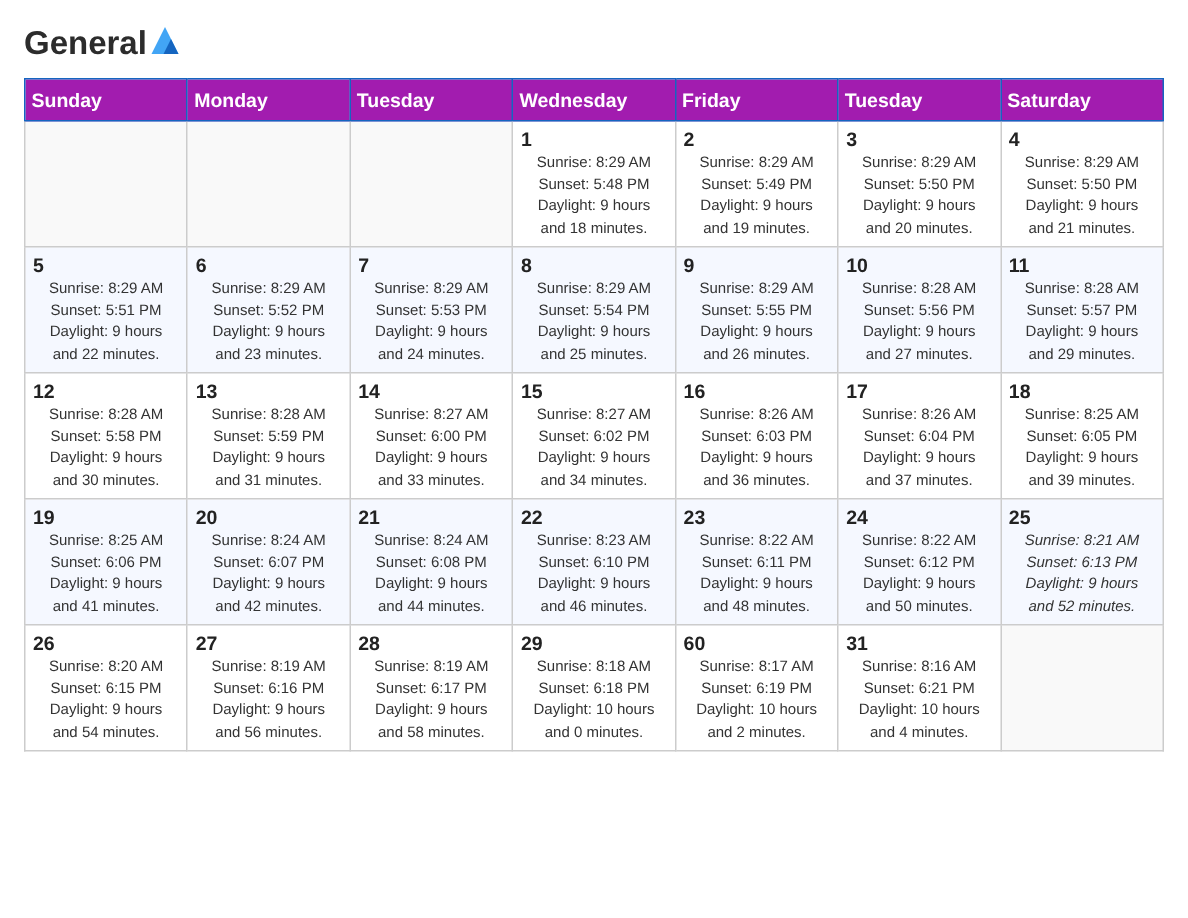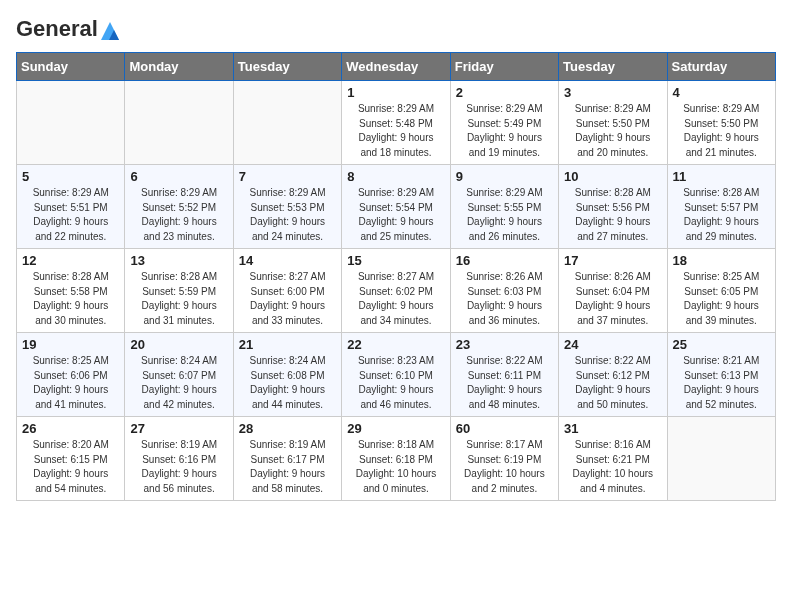--- a/index.html
+++ b/index.html
@@ -16,21 +16,21 @@
       align-items: flex-start;
       margin-bottom: 12px;
     }
     .logo {
       display: flex;
       flex-direction: column;
       align-items: flex-start;
     }
     .logo-text {
       display: flex;
-      align-items: flex-end;
+      align-items: flex-start;
       font-size: 22px;
       font-weight: bold;
       color: #1a1a2e;
     }
     .logo-blue { color: #1565c0; }
     .title-block { text-align: right; }
     .month-title {
       font-size: 32px;
       color: #2c2c2c;
       font-weight: normal;
@@ -38,21 +38,21 @@
     .location {
       font-size: 16px;
       color: #444;
     }
     .calendar {
       width: 100%;
       border-collapse: collapse;
       border: 1px solid #ccc;
     }
     .calendar th {
-      background-color: #737373;
+      background-color: #a21caf;
       color: #fff;
       font-size: 13px;
       padding: 6px 4px;
       text-align: left;
       border: 1px solid #1565c0;
     }
     .calendar td {
       vertical-align: top;
       border: 1px solid #ccc;
       padding: 4px 5px;
@@ -287,21 +287,21 @@
         </td>
         <td>
           <span class="day-num">24</span>
           <div class="day-info" style="white-space: pre-line;">Sunrise: 8:22 AM
 Sunset: 6:12 PM
 Daylight: 9 hours
 and 50 minutes.</div>
         </td>
         <td>
           <span class="day-num">25</span>
-          <div class="day-info" style="white-space: pre-line;">Sunrise: 8:21 AM
+          <div class="day-info" style="white-space: pre-line; font-style: italic;">Sunrise: 8:21 AM
 Sunset: 6:13 PM
 Daylight: 9 hours
 and 52 minutes.</div>
         </td>
       </tr>
       <tr>
         <td>
           <span class="day-num">26</span>
           <div class="day-info" style="white-space: pre-line;">Sunrise: 8:20 AM
 Sunset: 6:15 PM

